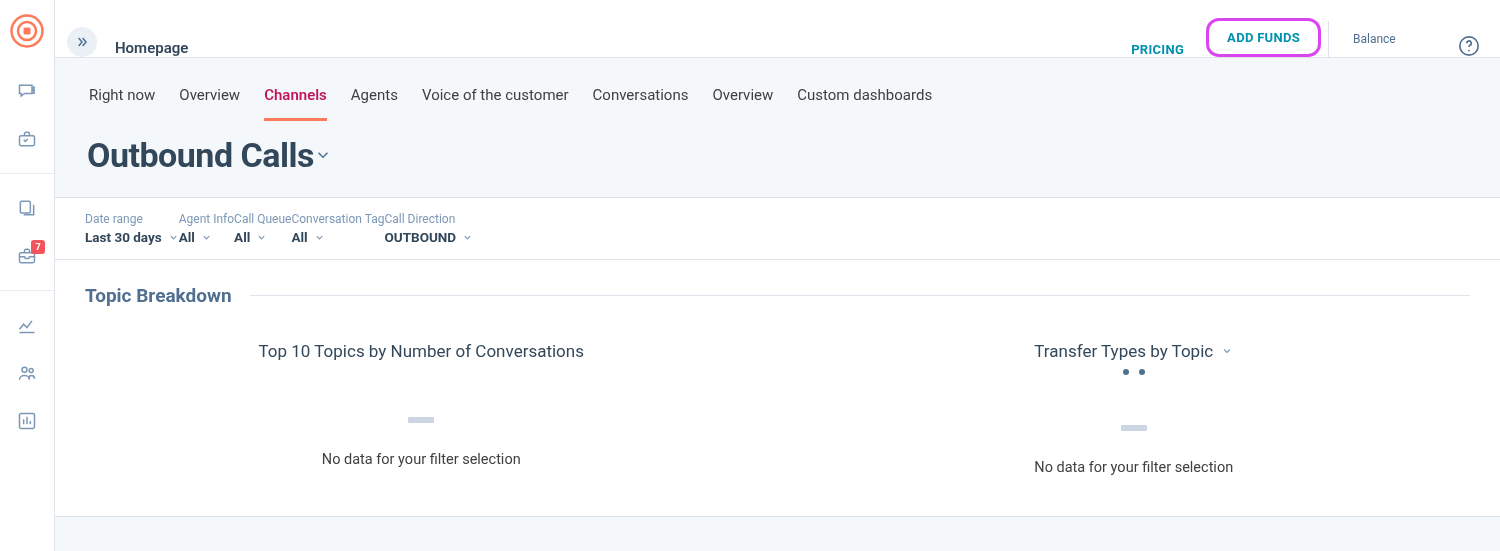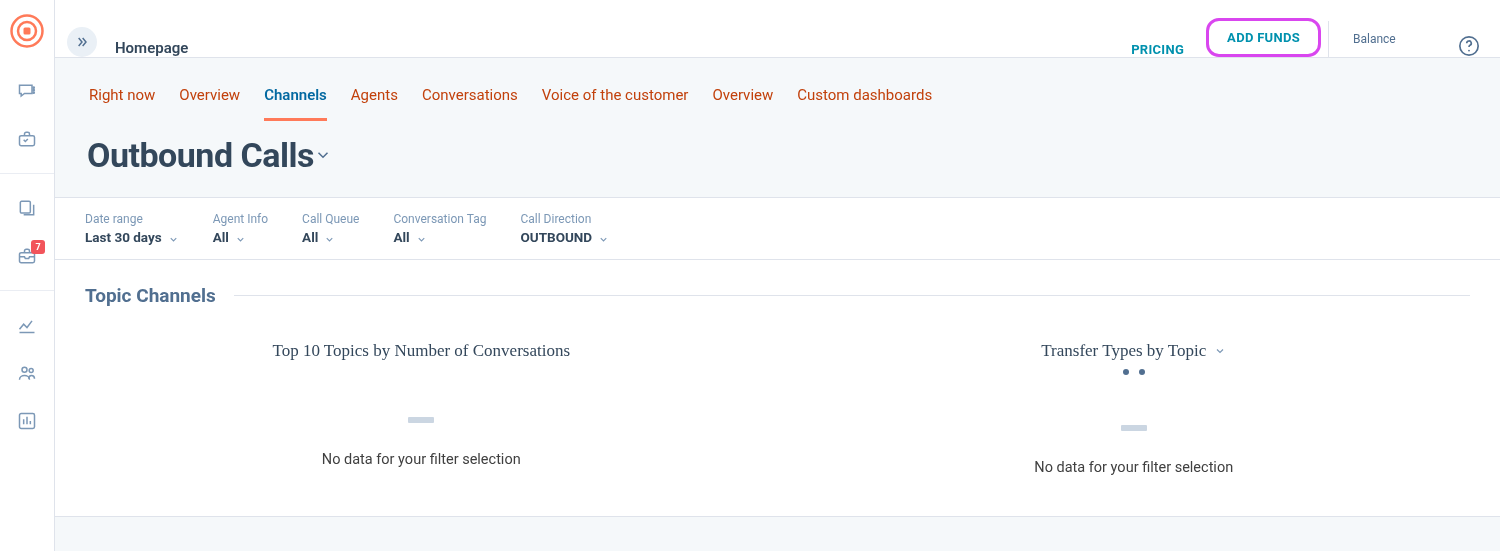--- a/index.html
+++ b/index.html
@@ -24,45 +24,45 @@
   .header .add-funds { border:3px solid #d946ef; color:#0091ae; font-size:13px; font-weight:700; letter-spacing:.3px; padding:9px 18px; border-radius:13px; cursor:pointer; background:#fff; }
   .header .balance-wrap { display:flex; flex-direction:column; justify-content:center; margin-left:7px; border-left:1px solid #dfe3eb; padding-left:24px; height:36px; min-width:110px; }
   .header .balance-label { font-size:12px; color:#516f90; }
   .header .help { margin-left:20px; color:#516f90; cursor:pointer; }
 
   
   .main { position:absolute; left:55px; right:0; top:62px; bottom:0; overflow:auto; }
   .content { padding:0 14px; }
 
   .tabs { display:flex; gap:24px; padding:24px 20px 0; }
-  .tab { font-size:15px; color:#c2410c; padding:0 0 14px; cursor:pointer; border-bottom:3px solid transparent; }
-  .tab.active { color:#0369a1; font-weight:600; border-bottom-color:#ff7a59; }
+  .tab { font-size:15px; color:#404040; padding:0 0 14px; cursor:pointer; border-bottom:3px solid transparent; }
+  .tab.active { color:#be185d; font-weight:600; border-bottom-color:#ff7a59; }
 
   .page-title-row { display:flex; align-items:center; gap:0; padding:14px 18px 22px; }
   .page-title { font-size:34px; font-weight:700; color:#33475b; letter-spacing:-.5px; }
   .page-title-caret { color:#516f90; cursor:pointer; }
 
   
-  .filters { background:#ffffff; border:1px solid #dfe3eb; border-left:none; border-right:none; display:flex; gap:34px; padding:14px 30px; margin:0 -14px; }
+  .filters { background:#ffffff; border:1px solid #dfe3eb; border-left:none; border-right:none; display:flex; padding:14px 30px; margin:0 -14px; }
   .filter { display:flex; flex-direction:column; gap:3px; cursor:pointer; }
   .filter .label { font-size:12px; color:#7c98b6; }
-  .filter .value-row { display:flex; align-items:flex-end; gap:6px; }
+  .filter .value-row { display:flex; align-items:center; gap:6px; }
   .filter .value { font-size:13.5px; font-weight:700; color:#33475b; }
   .filter .caret { color:#7c98b6; }
 
   
   .section { background:#ffffff; border:1px solid #dfe3eb; border-top:none; border-left:none; border-right:none; margin:0 -14px; padding:24px 30px 40px; }
   .section-header { display:flex; align-items:center; gap:18px; margin-bottom:18px; }
   .section-title { font-size:19px; font-weight:700; color:#516f90; white-space:nowrap; }
   .section-header .rule { flex:1; height:1px; background:#dfe3eb; }
 
   .cols { display:flex; gap:40px; }
   .card { flex:1; display:flex; flex-direction:column; align-items:center; }
   .card-title-row { display:flex; align-items:center; justify-content:center; gap:8px; margin:16px 0 6px; }
-  .card-title { font-size:17px; color:#33475b; text-align:center;font-family:Liberation Serif, serif; }
+  .card-title { font-size:17px; color:#33475b; text-align:center; }
   .card-title-caret { color:#7c98b6; cursor:pointer; }
   .dots { display:flex; gap:10px; margin-top:2px; }
   .dot { width:6px; height:6px; border-radius:50%; background:#516f90; }
   .no-data-bar { width:26px; height:6px; background:#cbd6e2; border-radius:1px; margin-top:50px; }
   .no-data-text { font-size:14.5px; color:#404040; margin-top:28px; }
 
   svg { display:block; }
 </style>
 </head>
 <body>
@@ -171,22 +171,22 @@
 </div>
 
 <div class="main">
   <div class="content">
 
     <div class="tabs" id="tabs">
         <div class="tab">Right now</div>
         <div class="tab">Overview</div>
         <div class="tab active">Channels</div>
         <div class="tab">Agents</div>
+        <div class="tab">Voice of the customer</div>
         <div class="tab">Conversations</div>
-        <div class="tab">Voice of the customer</div>
         <div class="tab">Overview</div>
         <div class="tab">Custom dashboards</div>
       </div>
 
     <div class="page-title-row">
       <div class="page-title">Outbound Calls</div>
       <span class="page-title-caret">
         <svg width="18" height="18" viewBox="0 0 24 24" fill="none" stroke="currentColor" stroke-width="2">
           <path d="M6 9l6 6 6-6"></path>
         </svg>
@@ -246,21 +246,21 @@
               <svg width="11" height="11" viewBox="0 0 24 24" fill="none" stroke="currentColor" stroke-width="2.4">
                 <path d="M6 9l6 6 6-6"></path>
               </svg>
             </span>
           </span>
         </div>
       </div>
 
     <div class="section">
       <div class="section-header">
-        <div class="section-title">Topic Channels</div>
+        <div class="section-title">Topic Breakdown</div>
         <div class="rule"></div>
       </div>
       <div class="cols" id="cards">
           <div class="card">
             <div class="card-title-row">
               <span class="card-title">Top 10 Topics by Number of Conversations</span>
             </div>
             <div class="no-data-bar"></div>
             <div class="no-data-text">No data for your filter selection</div>
           </div>

